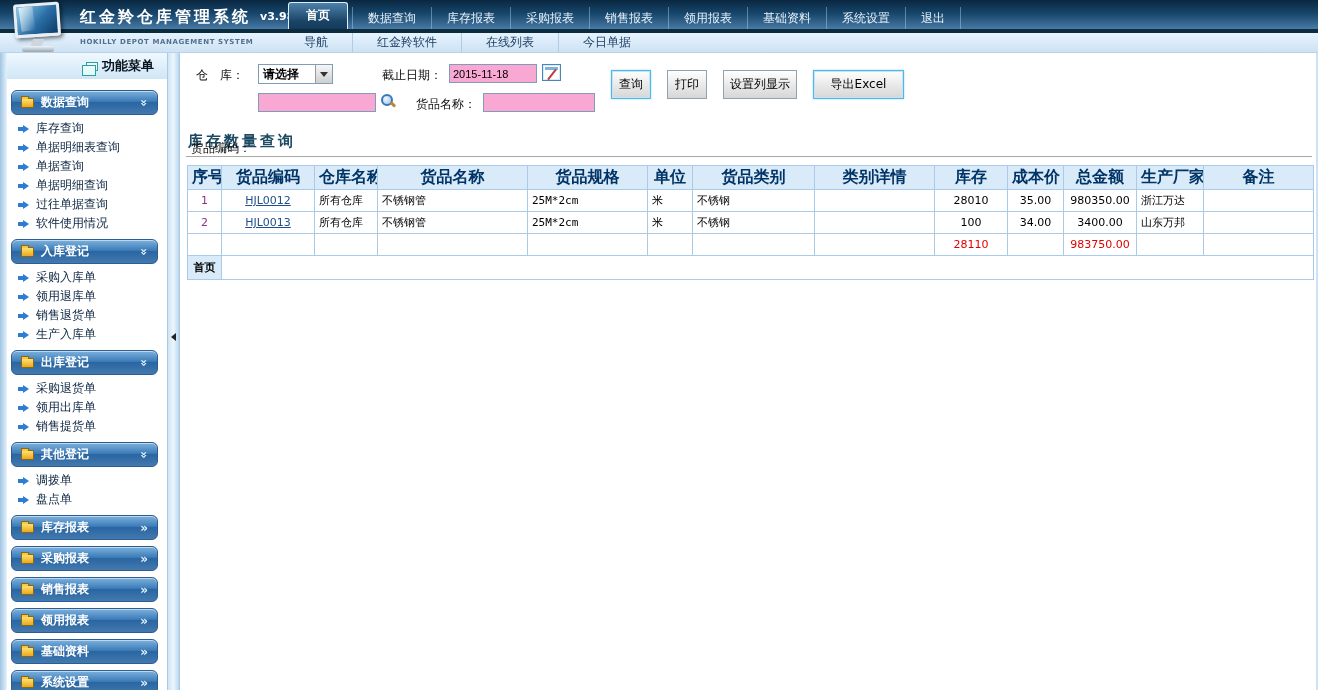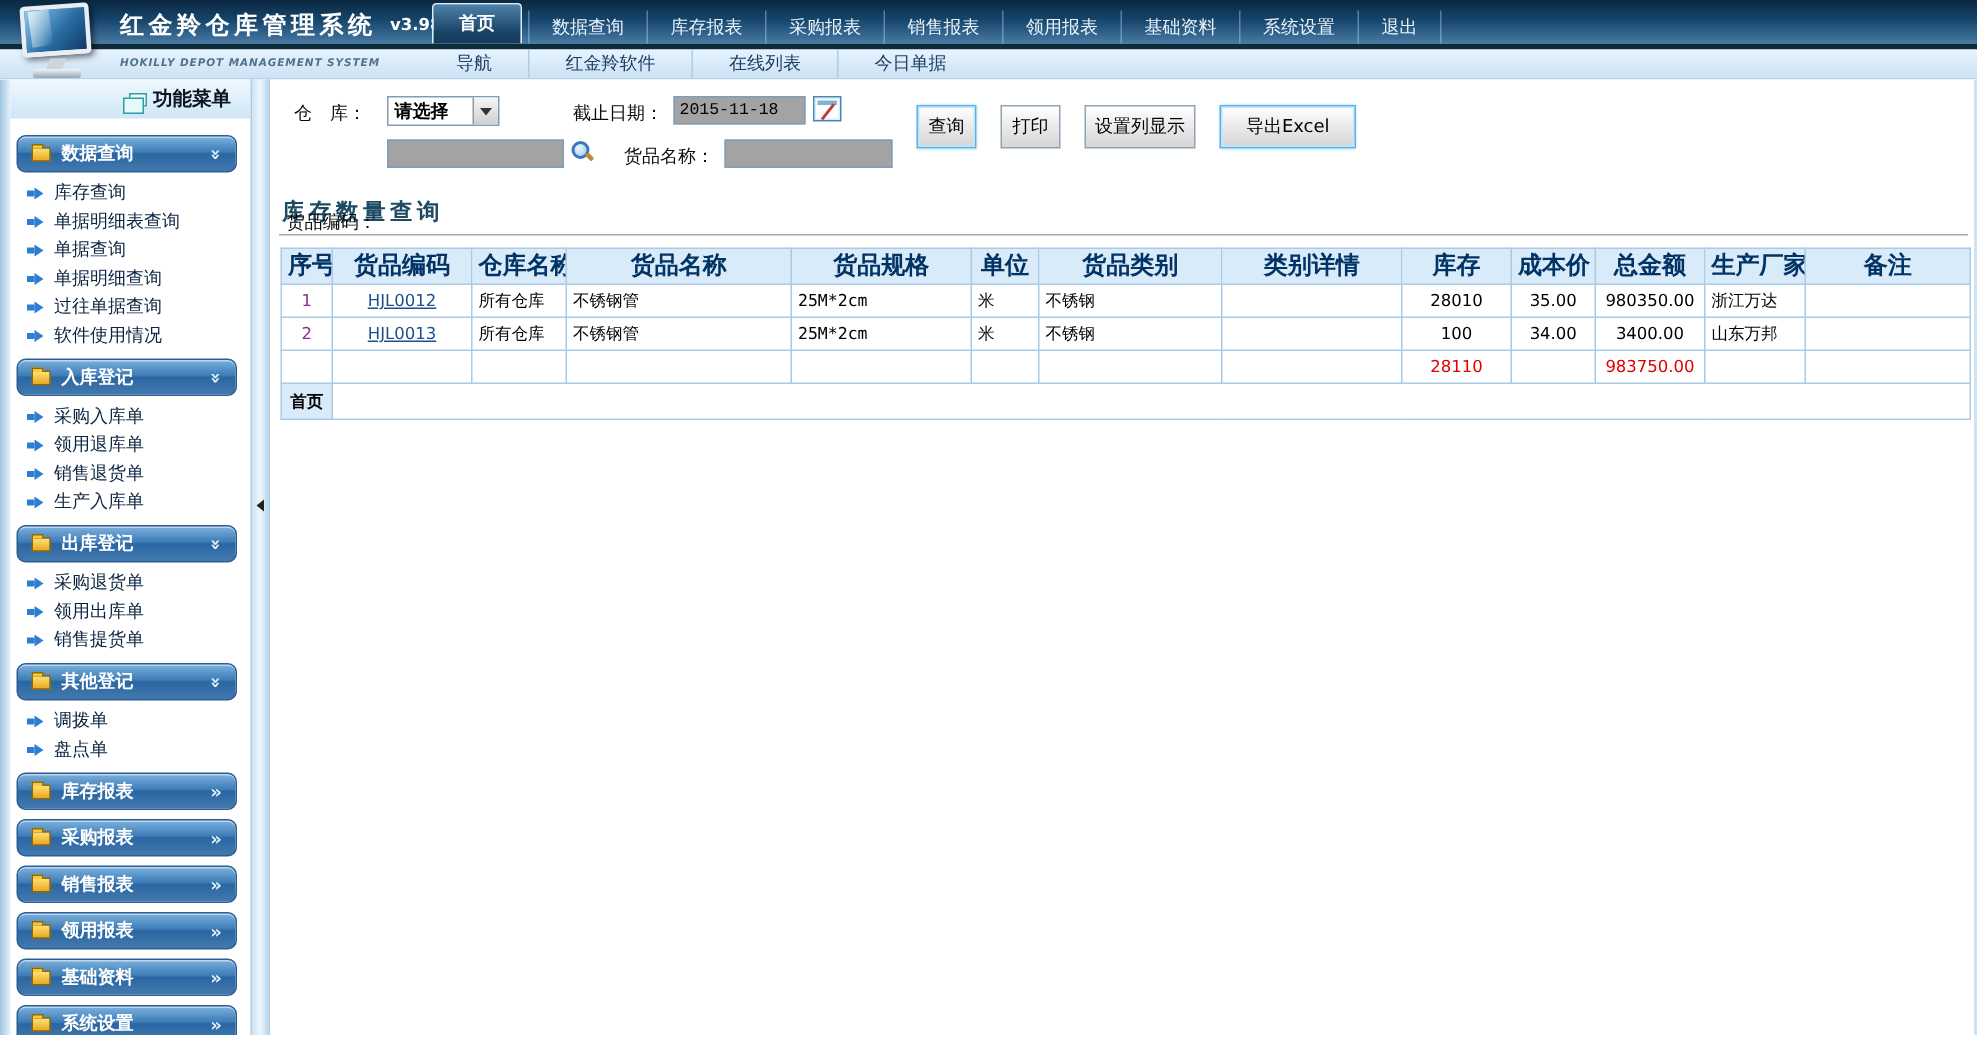--- a/index.html
+++ b/index.html
@@ -15,21 +15,21 @@
   .logo .base  { position:absolute; left:20px; top:45px; width:32px; height:6px; background:linear-gradient(#f0f4f7,#96a6b2); border-radius:2px; }
   .apptitle { position:absolute; left:80px; top:7px; color:#fff; font-size:16px; font-weight:bold; letter-spacing:3px; white-space:nowrap; }
   .apptitle .ver { font-size:11px; letter-spacing:0; margin-left:9px; vertical-align:2px; }
   .tabs { position:absolute; left:288px; bottom:0; display:flex; align-items:flex-end; height:30px; }
   .tab { height:22px; line-height:22px; padding:0 15px; color:#e9f3fb; white-space:nowrap; border-left:1px solid rgba(170,210,240,.45); cursor:default; }
   .tab:last-child { border-right:1px solid rgba(170,210,240,.45); }
   .tab.active { height:27px; line-height:25px; padding:0 17px; border:1px solid #ddeffb; border-bottom:none; border-radius:3px 3px 0 0; background:linear-gradient(180deg,#4e82ab,#1a4466 70%,#123a5c); font-weight:bold; color:#fff; margin-right:4px; }
 
   
   .subbar { position:relative; height:20px; background:linear-gradient(180deg,#e6f3fe,#cde2f4); border-bottom:1px solid #b8d2e8; }
-  .subtitle { position:absolute; left:80px; top:5px; font-size:7px; font-weight:bold; color:#53718c; letter-spacing:.6px;font-style:italic; }
+  .subtitle { position:absolute; left:80px; top:5px; font-size:7px; font-weight:bold; color:#53718c; letter-spacing:.6px; }
   .subtabs { position:absolute; left:280px; top:0; height:19px; display:flex; }
   .subtab { line-height:19px; padding:0 24px; color:#1d3f63; white-space:nowrap; }
   .subtab + .subtab { border-left:1px solid #b0cbe2; }
 
   
   .page { display:flex; height:637px; }
 
   
   .sidebar { width:167px; position:relative; background:#fff; overflow:hidden; flex:none; }
   .edge { position:absolute; left:0; top:0; bottom:0; width:7px; background:linear-gradient(90deg,#9fc5e2,#e6f3fc); }
@@ -50,21 +50,21 @@
   .arrow::after { content:""; position:absolute; left:5px; top:0; border-top:4px solid transparent; border-bottom:4px solid transparent; border-left:6px solid #2d7dd2; }
 
   
   .split { width:13px; flex:none; background:linear-gradient(90deg,#cfe4f5,#ecf6fd 50%,#b9d6ec); border-left:1px solid #a9cbe4; border-right:1px solid #a9cbe4; position:relative; }
   .split-arrow { position:absolute; left:3px; top:280px; width:0; height:0; border-top:4px solid transparent; border-bottom:4px solid transparent; border-right:5px solid #222; }
 
   
   .main { flex:1; background:#fff; padding:8px 0 0 6px; position:relative; border-right:2px solid #cde2f4; }
   .filters { position:relative; height:58px; }
   .flabel { position:absolute; font-size:12px; color:#0a0a0a; white-space:nowrap; }
-  .tbox { position:absolute; border:1px solid #7f9db9; background:#a3a3a3; height:19px; font-size:11px; padding:1px 3px; font-family:Liberation Mono, monospace; }
+  .tbox { position:absolute; border:1px solid #7f9db9; background:#f9a8d4; height:19px; font-size:11px; padding:1px 3px; font-family:Liberation Sans, sans-serif; }
   .selectbox { position:absolute; left:72px; top:3px; width:75px; height:20px; border:1px solid #7f9db9; background:#fff; display:flex; }
   .selectbox .sel-text { flex:1; font-size:12px; padding:1px 4px; white-space:nowrap; overflow:hidden;font-weight:bold; }
   .selectbox .sel-btn { width:17px; background:linear-gradient(180deg,#f6f6f6,#cfcfcf); border-left:1px solid #9a9a9a; display:flex; align-items:center; justify-content:center; }
   .selectbox .sel-btn i { width:0; height:0; border-left:4px solid transparent; border-right:4px solid transparent; border-top:5px solid #333; }
   .cal-icon { position:absolute; left:356px; top:3px; width:19px; height:17px; border:1px solid #4a85b8; background:#fff; box-shadow:inset 0 0 0 1px #d8ecfa; }
   .cal-icon::before { content:""; position:absolute; left:2px; top:2px; right:2px; height:3px; background:#7fb3d8; }
   .cal-icon::after { content:""; position:absolute; left:8px; top:3px; width:2px; height:13px; background:#c23a3a; transform:rotate(38deg); }
   .search-icon { position:absolute; left:194px; top:32px; width:16px; height:16px; }
   .search-icon::before { content:""; position:absolute; left:1px; top:1px; width:8px; height:8px; border:2px solid #3a76b8; border-radius:50%; background:radial-gradient(circle at 35% 35%, #eaf6ff, #9cc8e8); }
   .search-icon::after { content:""; position:absolute; left:10px; top:10px; width:6px; height:3px; background:#c08830; transform:rotate(45deg); border-radius:1px; }

